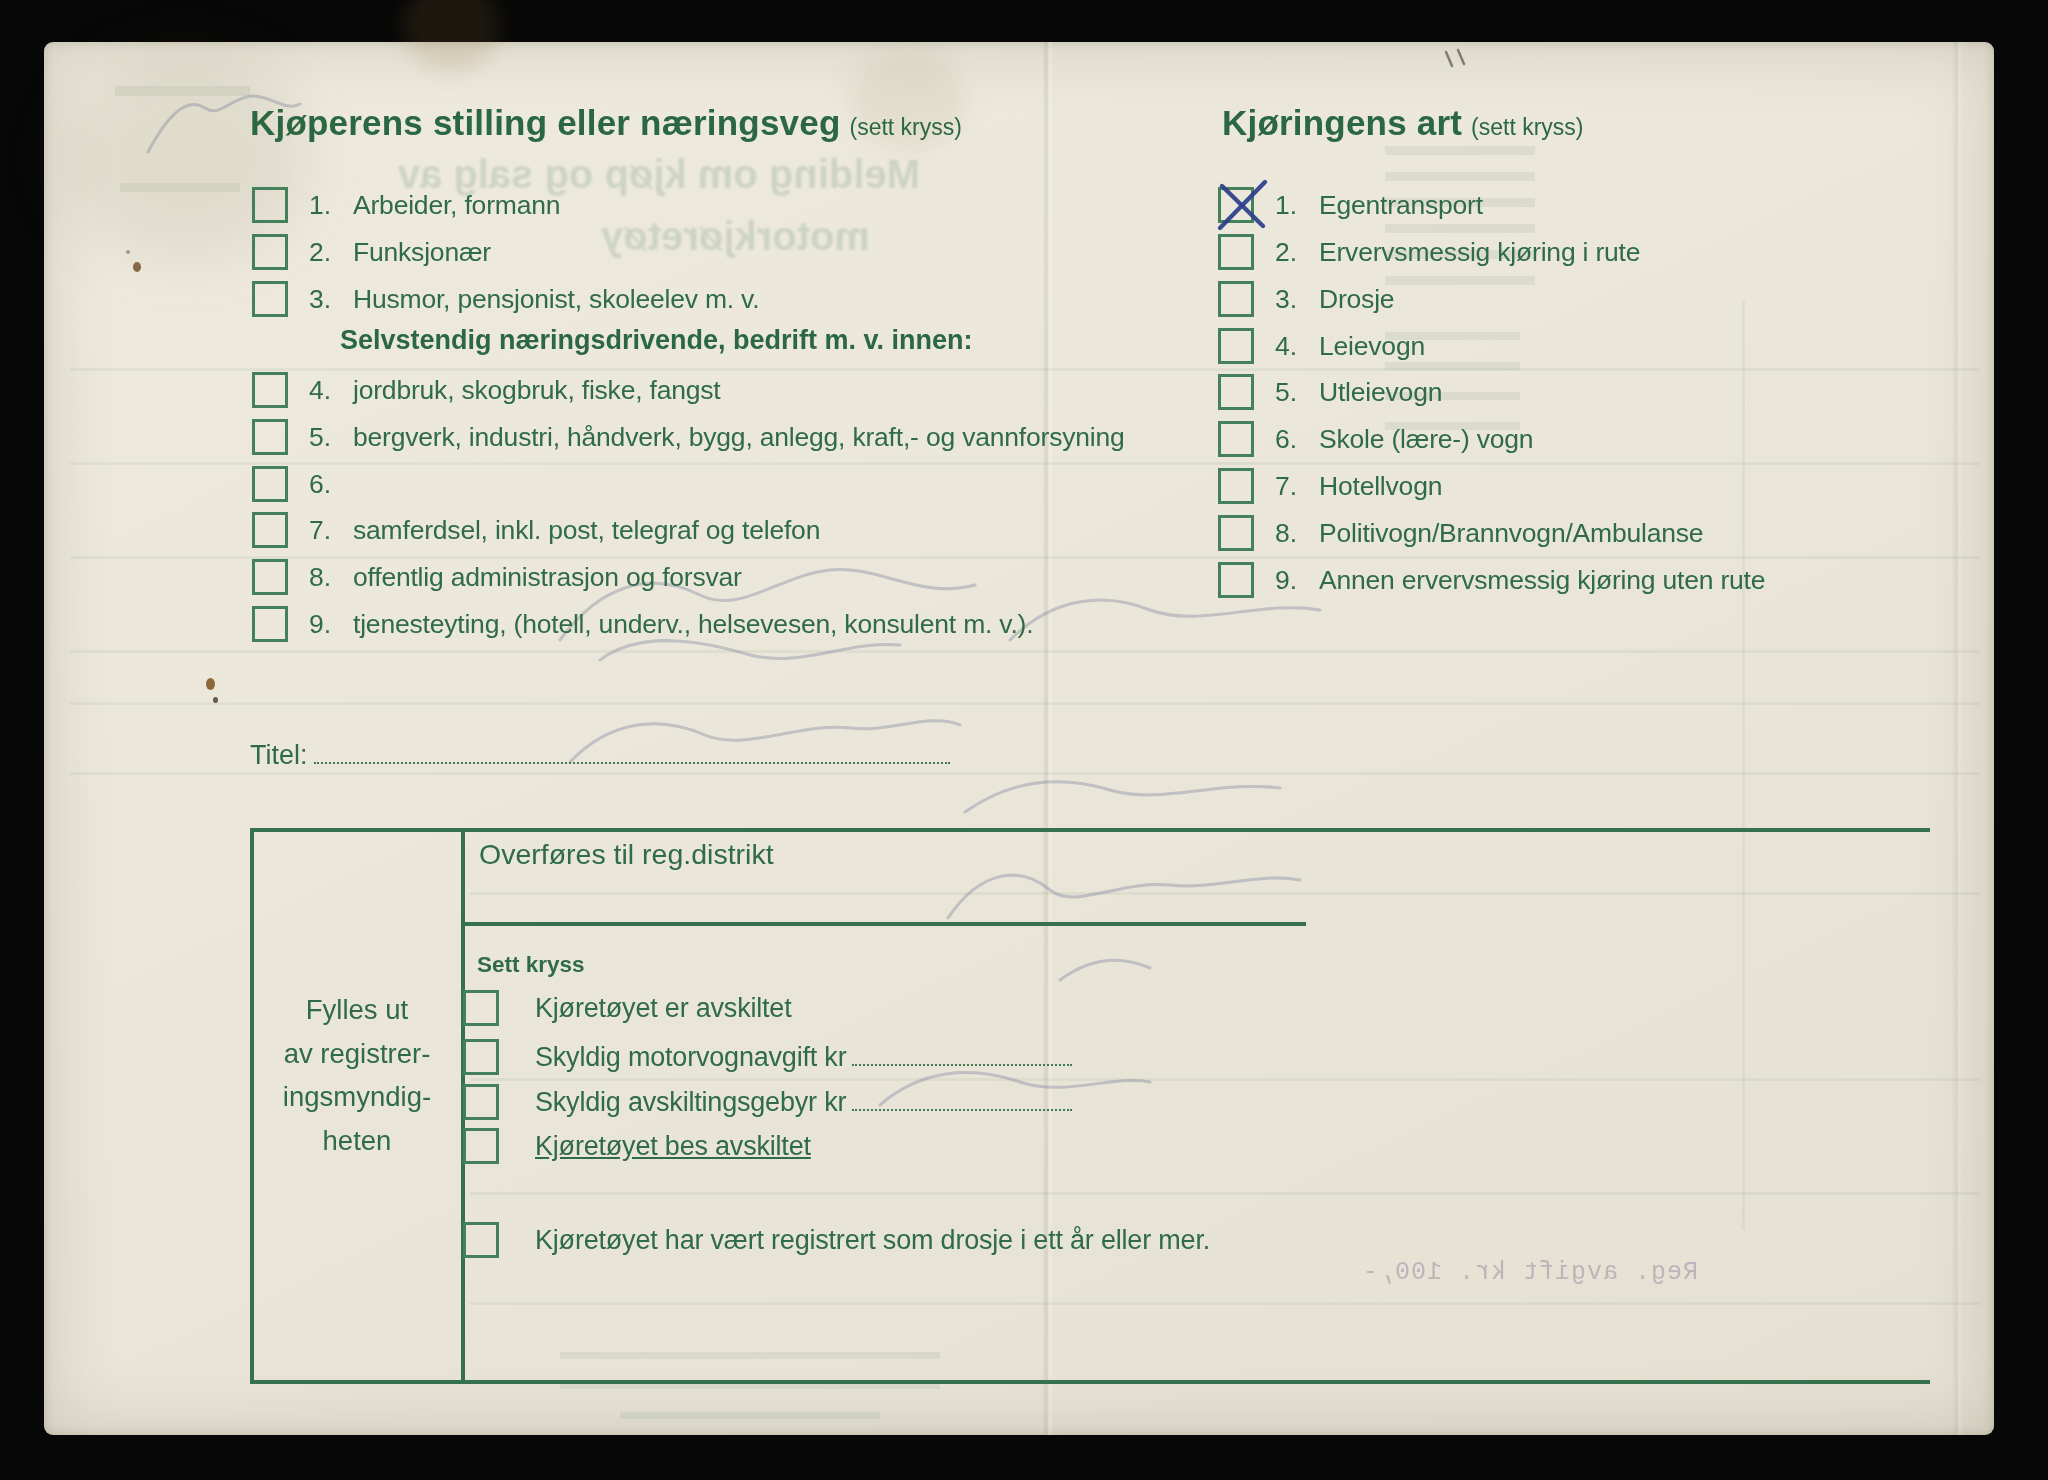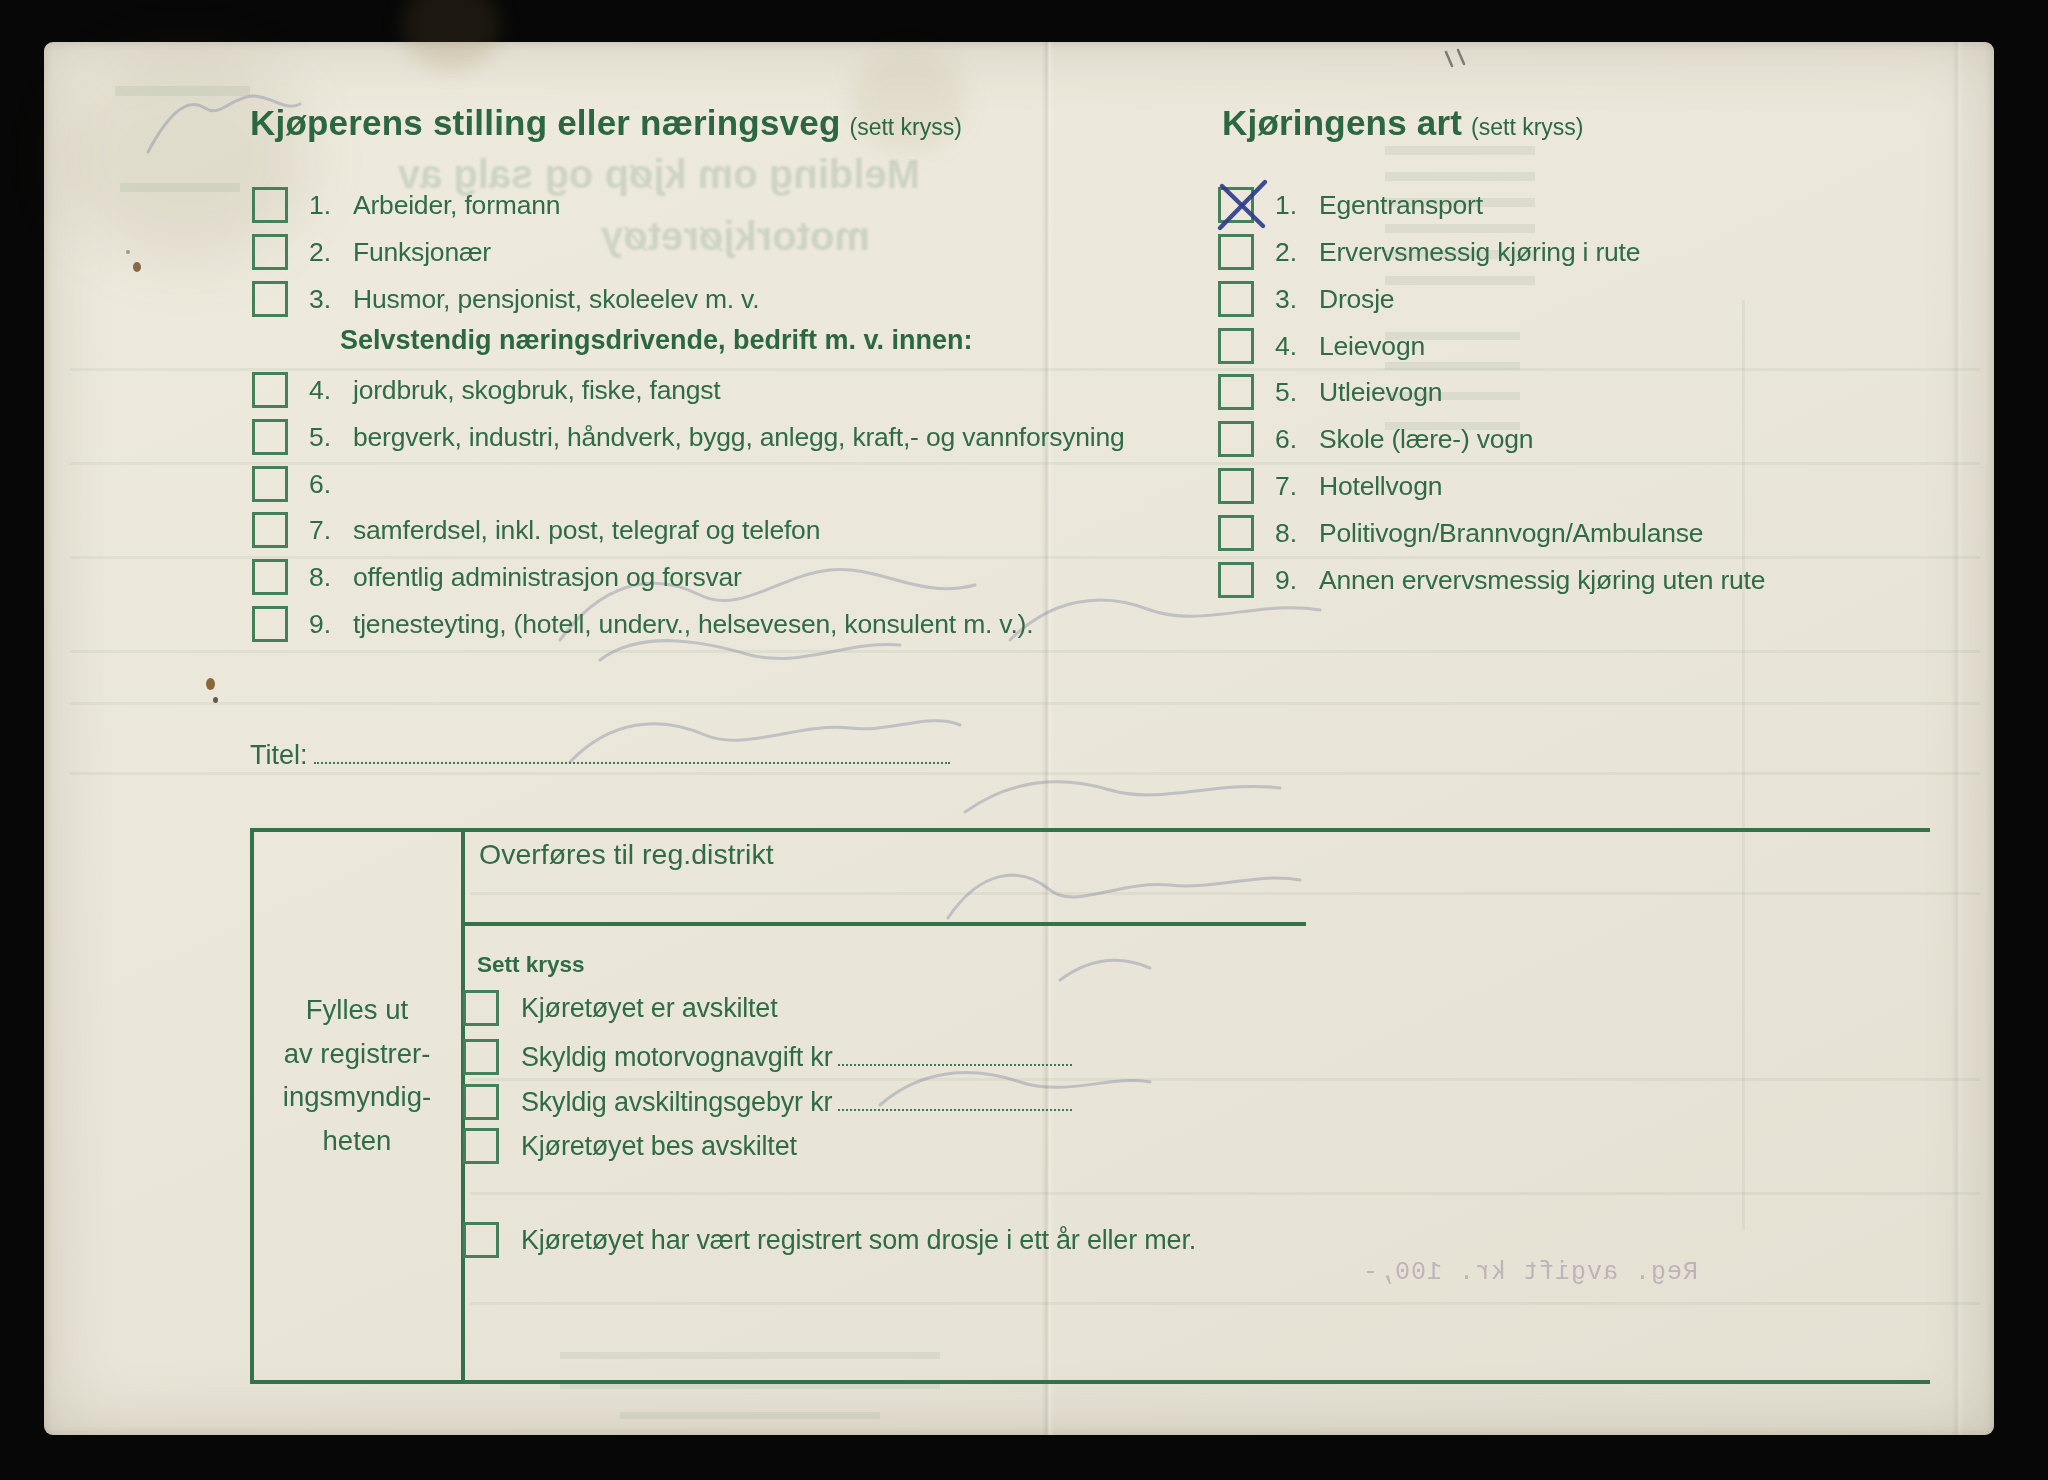--- a/index.html
+++ b/index.html
@@ -28,21 +28,21 @@
   .cb{width:36px;height:36px;border:3px solid #44805a;box-sizing:border-box;flex:none;background:transparent;}
   .num{margin-left:21px;width:44px;flex:none;}
   .lbl{white-space:nowrap;letter-spacing:-.2px;}
   .subhead{position:absolute;font-size:27px;font-weight:bold;white-space:nowrap;color:#2b6741;}
   .trow{position:absolute;display:flex;align-items:baseline;font-size:27px;}
   .leader{flex:1;border-bottom:2.5px dotted #3f7852;margin:0 0 5px 6px;height:20px;}
   .bline{position:absolute;background:#35714a;}
   .boxhead{position:absolute;font-size:28.5px;color:#2f6b45;white-space:nowrap;}
   .settkryss{position:absolute;font-size:22.5px;white-space:nowrap;}
   .mrow{position:absolute;display:flex;align-items:center;font-size:27px;}
-  .mlbl{margin-left:22px;white-space:nowrap;letter-spacing:-.2px;}
+  .mlbl{margin-left:36px;white-space:nowrap;letter-spacing:-.2px;}
   .sidelabel{position:absolute;left:253px;top:988px;width:208px;text-align:center;
              font-size:27.5px;line-height:43.5px;}
   .sidelabel span{display:block;}
   .nb{position:absolute;font-size:26.5px;white-space:pre;letter-spacing:-.2px;}
   .penx{position:absolute;left:-9px;top:-14px;}
 </style>
 </head>
 <body>
 
 <div id="canvas">
@@ -249,21 +249,21 @@
     <div class="mrow" style="left:463px;top:1039px;width:609px;">
       <span class="cb"></span>
       <span class="mlbl">Skyldig motorvognavgift kr</span>
       <span class="leader"></span>
     </div>
     <div class="mrow" style="left:463px;top:1084px;width:609px;">
       <span class="cb"></span>
       <span class="mlbl">Skyldig avskiltingsgebyr kr</span>
       <span class="leader"></span>
     </div>
-    <div class="mrow" style="left:463px;top:1128px;">
+    <div class="mrow" style="left:463px;top:1128px;text-decoration:underline;">
       <span class="cb"></span>
       <span class="mlbl">Kjøretøyet bes avskiltet</span>
     </div>
     <div class="mrow" style="left:463px;top:1222px;">
       <span class="cb"></span>
       <span class="mlbl">Kjøretøyet har vært registrert som drosje i ett år eller mer.</span>
     </div>
 
 
   </div>

